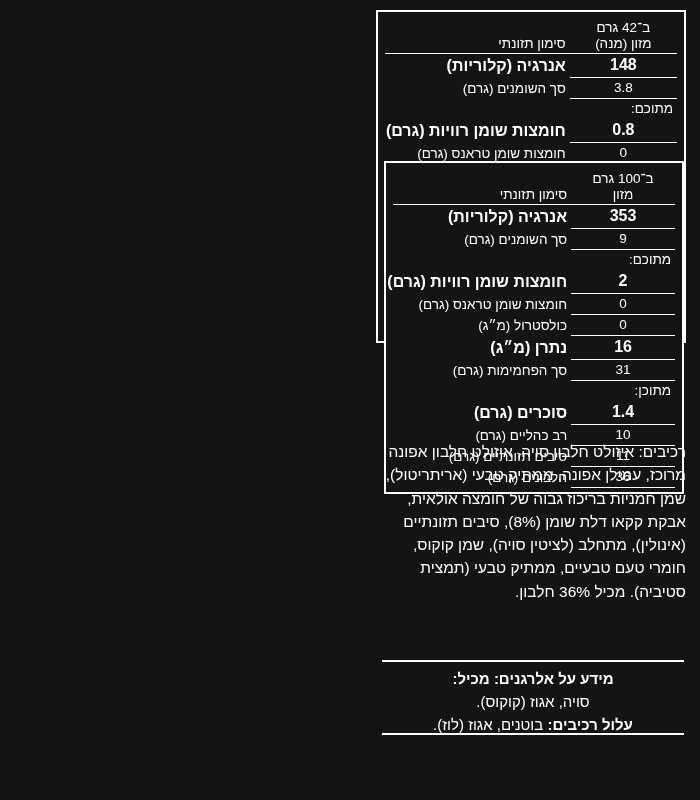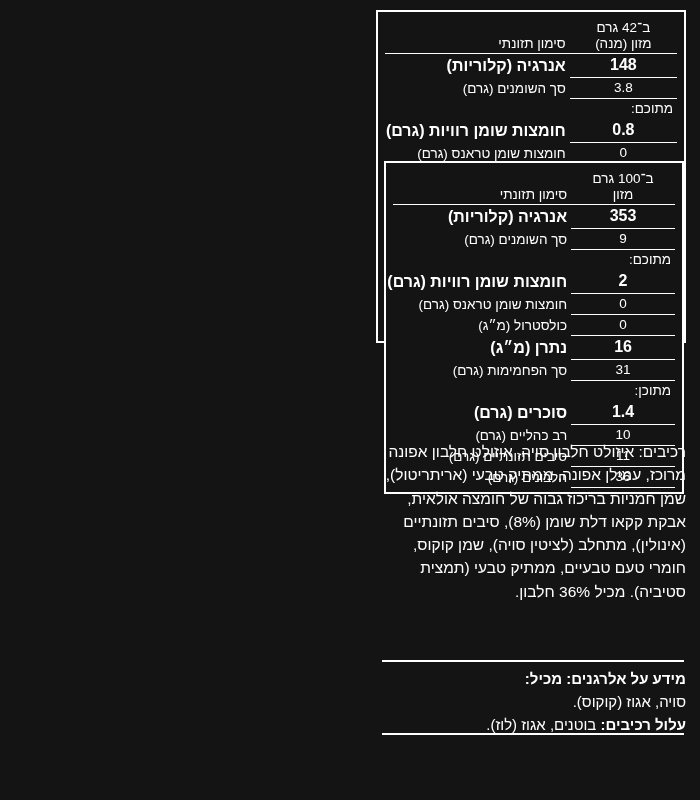--- a/index.html
+++ b/index.html
@@ -92,21 +92,21 @@
     font-size:15.5px;
     line-height:1.5;
     text-align:right;
   }
 
   .allergen{
     position:absolute;
     top:668px;
     right:14px;
     width:306px;
-    text-align:right;
+    text-align:center;
     font-size:15px;
     line-height:1.45;
   }
   .allergen .b{font-weight:bold;}
   .allergen .line2{font-weight:normal;}
   .allergen .row{margin-bottom:1px;}
 
   .divider{
     position:absolute;
     right:16px;

